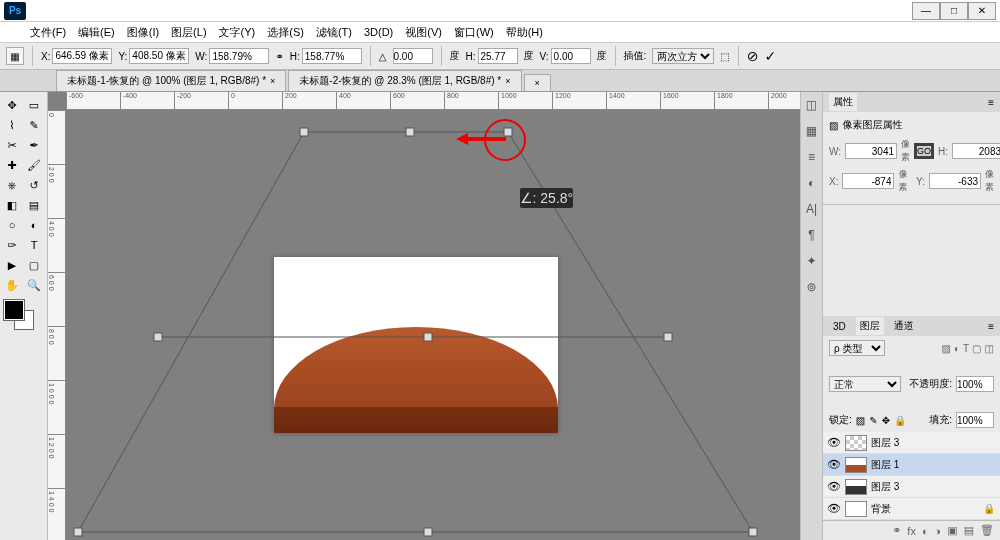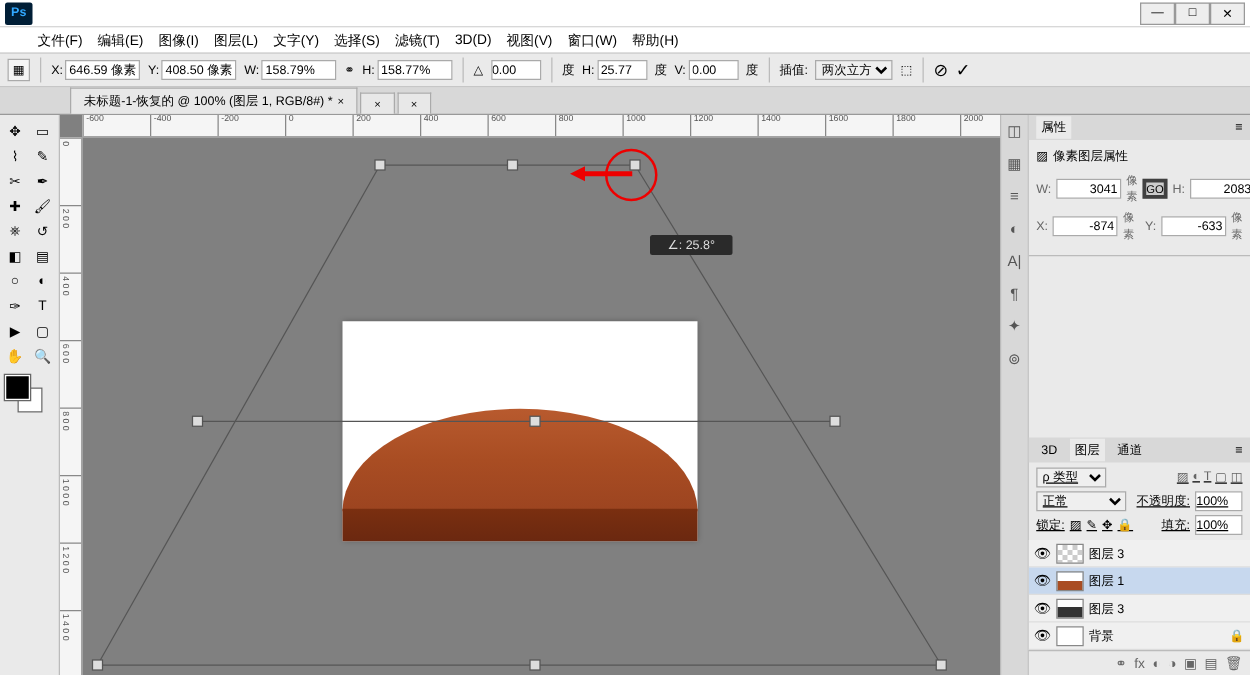--- a/index.html
+++ b/index.html
@@ -32,36 +32,36 @@
 .ruler-v { position: absolute; top: 18px; left: 0; bottom: 0; width: 18px; background: #f5f5f5; border-right: 1px solid #888; font-size: 7px; display: flex; flex-direction: column; overflow: hidden; }
 .ruler-v span { flex: none; height: 54px; border-top: 1px solid #888; padding-top: 2px; color: #555; writing-mode: vertical-lr; }
 .doc-canvas { position: absolute; left: 226px; top: 165px; width: 284px; height: 176px; background: #fff; box-shadow: 0 0 5px rgba(0,0,0,0.3); }
 .wood-top { position: absolute; left: 0; right: 0; top: 70px; height: 82px; background: linear-gradient(180deg, #b85a2e 0%, #a94d23 50%, #9c4420 100%); border-radius: 50% 50% 0 0 / 100% 100% 0 0; }
 .wood-side { position: absolute; left: 0; right: 0; top: 150px; height: 26px; background: linear-gradient(180deg, #7a2f10 0%, #6b2810 100%); }
 .transform-box { position: absolute; pointer-events: none; }
 .tb-line { stroke: #555; stroke-width: 1; fill: none; }
 .tb-handle { fill: #ddd; stroke: #555; stroke-width: 1; }
 .annot-circle { position: absolute; left: 436px; top: 27px; width: 42px; height: 42px; border: 2px solid #e00; border-radius: 50%; }
 .annot-arrow { position: absolute; left: 408px; top: 39px; }
-.angle-badge { position: absolute; left: 472px; top: 96px; background: #2a2a2a; color: #ddd; font-size: 10px; padding: 2px 14px; border-radius: 2px; }
+.angle-badge { position: absolute; left: 472px; top: 96px; background: #2a2a2a; color: #ddd; font-size: 14px; padding: 2px 0; border-radius: 2px; }
 .right-dock { width: 22px; background: #d8d8d8; border-left: 1px solid #bbb; display: flex; flex-direction: column; align-items: center; padding-top: 6px; gap: 12px; font-size: 12px; color: #555; }
 .panels { width: 178px; background: #eaeaea; border-left: 1px solid #bbb; display: flex; flex-direction: column; font-size: 10px; }
 .panel { border-bottom: 1px solid #bbb; }
 .panel-tabs { display: flex; background: #d8d8d8; height: 20px; align-items: center; padding: 0 6px; gap: 8px; }
 .panel-tab { cursor: pointer; padding: 2px 4px; }
 .panel-tab.active { background: #eaeaea; }
 .panel-body { padding: 6px; }
 .prop-row { display: flex; align-items: center; gap: 4px; margin-bottom: 4px; }
 .prop-row label { width: 14px; color: #666; }
 .prop-row input { width: 52px; height: 16px; font-size: 10px; border: 1px solid #aaa; padding: 0 2px; text-align: right; }
 .prop-row .unit { font-size: 9px; color: #666; }
 .go-btn { width: 22px; height: 16px; background: #ccc; border: 3px solid #404040; font-size: 9px; display: flex; align-items: center; justify-content: center; cursor: pointer; }
 .layers-panel { flex: 1; display: flex; flex-direction: column; }
 .layers-tabs { display: flex; background: #d8d8d8; height: 20px; align-items: center; padding: 0 6px; gap: 6px; }
-.layers-opts { padding: 4px 6px; display: flex; flex-direction: column; gap: 3px; text-decoration: underline; }
+.layers-opts { padding: 4px 6px; display: flex; flex-direction: column; gap: 20px; }
 .layers-opts-row { display: flex; align-items: center; gap: 4px; }
 .layers-opts-row select, .layers-opts-row input { height: 16px; font-size: 10px; border: 1px solid #aaa; }
 .mini-icons { display: flex; gap: 3px; margin-left: auto; font-size: 10px; color: #666; }
 .layer-list { flex: 1; background: #f0f0f0; overflow-y: auto; }
 .layer-item { display: flex; align-items: center; height: 22px; border-bottom: 1px solid #ddd; padding: 0 4px; gap: 4px; cursor: pointer; }
 .layer-item.selected { background: #c7d8ee; }
 .eye { width: 14px; font-size: 11px; }
 .layer-thumb { width: 22px; height: 16px; border: 1px solid #888; background: #fff; }
 .layer-thumb.checker { background: repeating-conic-gradient(#ccc 0 25%, #fff 0 50%) 0 0/8px 8px; }
 .layer-thumb.wood { background: linear-gradient(180deg,#fff 50%,#a94d23 50%); }
@@ -139,20 +139,21 @@
   <span style="font-size:14px">⊘</span>
   <span style="font-size:14px">✓</span>
 </div>
 
 <div class="doc-tabs">
   <div class="doc-tab">
       <span>未标题-1-恢复的 @ 100% (图层 1, RGB/8#) *</span>
       <span class="x">×</span>
     </div>
   <div class="doc-tab">
+      <span>未标题-2-恢复的 @ 28.3% (图层 1, RGB/8#) *</span>
       <span class="x">×</span>
     </div>
   <div class="doc-tab">
       <span class="x">×</span>
     </div>
 </div>
 
 <div class="main">
   <div class="tools">
     <div class="tool-row">

